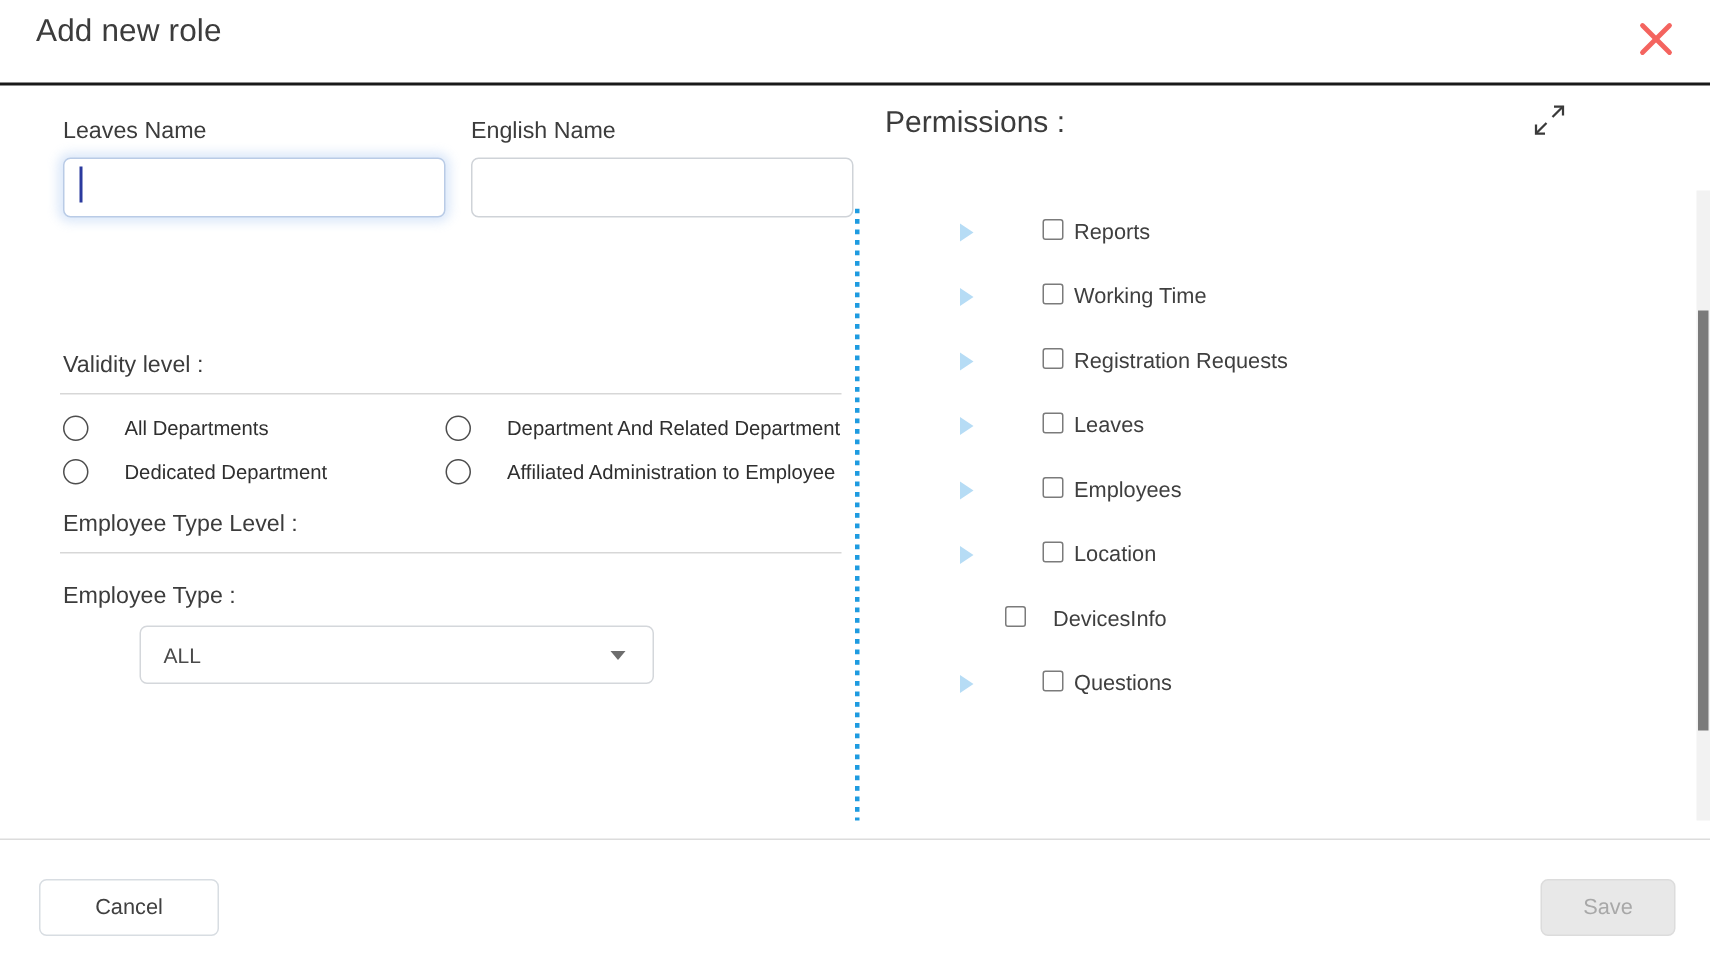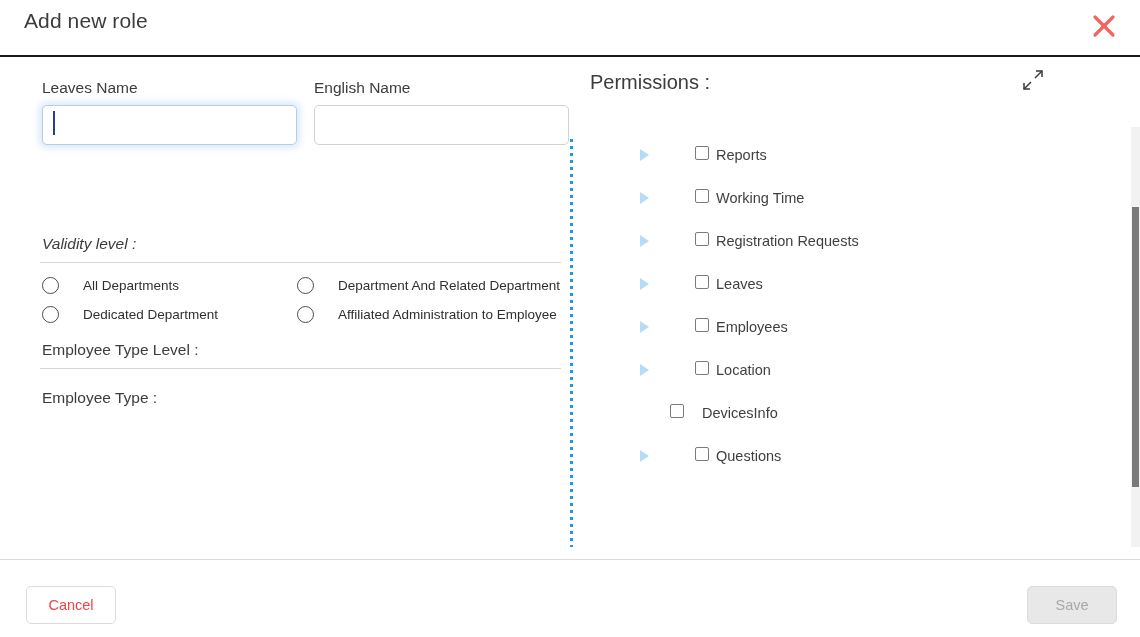--- a/index.html
+++ b/index.html
@@ -282,24 +282,24 @@
     font-size: 14.5px;
     font-family: "Liberation Sans", sans-serif;
     display: flex;
     align-items: center;
     justify-content: center;
     box-sizing: border-box;
     cursor: pointer;
   }
   .btn-cancel {
     left: 26px;
-    width: 90px;
+    width: 120px;
     background: #ffffff;
     border: 1px solid #d8dde2;
-    color: #ef4444;
+    color: #404040;
   }
   .btn-save {
     right: 23px;
     width: 90px;
     background: #e8e8e8;
     border: 1px solid #dcdcdc;
     color: #a8a8a8;
     cursor: default;
   }
 </style>
@@ -325,21 +325,21 @@
         <span class="field-label">Leaves Name</span>
         <input class="text-input focused" type="text" placeholder="" style="">
         <div class="caret"></div>
       </div>
       <div class="field-group english">
         <span class="field-label">English Name</span>
         <input class="text-input" type="text" placeholder="" style="">
       </div>
     </div>
 
-    <div class="section-label" style="top:178px;font-style:italic;">Validity level :</div>
+    <div class="section-label" style="top:178px;">Validity level :</div>
     <div class="hrule" style="top:205px;"></div>
 
     <div class="radio-grid">
       <label class="radio-option c1 r1">
         <span class="radio-circle"></span>
         <span class="radio-text">All Departments</span>
       </label>
       <label class="radio-option c2 r1">
         <span class="radio-circle"></span>
         <span class="radio-text">Department And Related Department</span>
@@ -352,20 +352,24 @@
         <span class="radio-circle"></span>
         <span class="radio-text">Affiliated Administration to Employee</span>
       </label>
     </div>
 
     <div class="section-label" style="top:284px;">Employee Type Level :</div>
     <div class="hrule" style="top:311px;"></div>
 
     <div class="section-label" style="top:332px;">Employee Type :</div>
 
+    <div class="dropdown">
+      <span class="dropdown-value">ALL</span>
+      <span class="dropdown-arrow"></span>
+    </div>
   </div>
 
   <div class="vertical-divider"></div>
 
   <div class="right-panel">
     <div class="permissions-title">Permissions :</div>
 
     <div class="expand-icon">
       <svg width="26" height="26" viewBox="0 0 26 26">
         <line x1="15" y1="11" x2="22" y2="4" stroke="#3a3a3a" stroke-width="1.5"></line>

